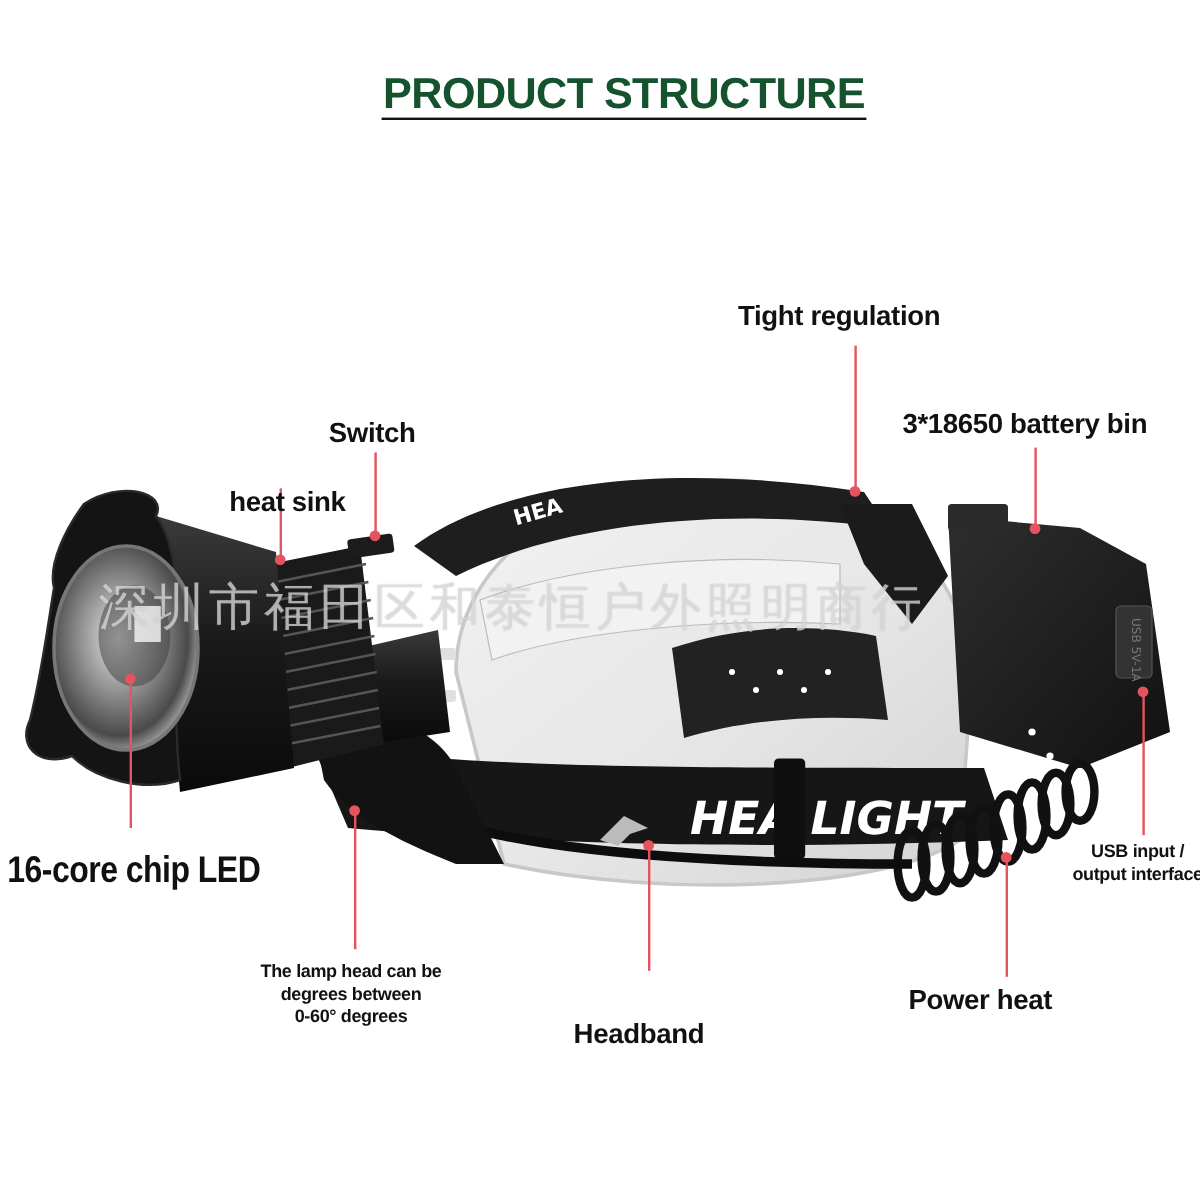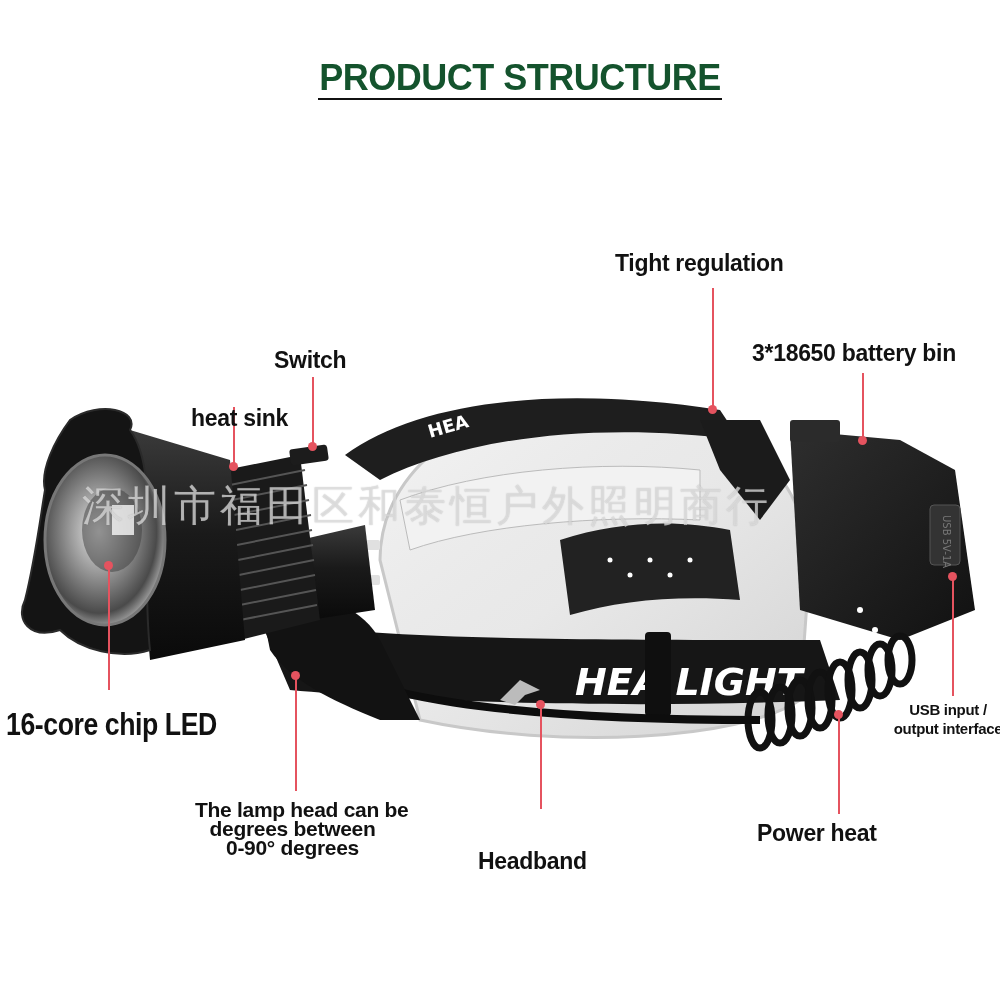--- a/index.html
+++ b/index.html
@@ -4,21 +4,21 @@
 <style>
   html, body { margin: 0; padding: 0; background: #ffffff; }
   body { width: 1000px; height: 1000px; position: relative; overflow: hidden;
          font-family: "DejaVu Sans", sans-serif; color: #111; }
   .title { position: absolute; left: 318px; top: 56px; width: 404px; text-align: center;
            font-family: "Liberation Sans", sans-serif; font-weight: bold; font-size: 36px;
            letter-spacing: -0.5px; color: #14532d; line-height: 44px; }
   .title-rule { position: absolute; left: 318px; top: 98px; width: 404px; height: 2px; background: #111; }
   .label { position: absolute; font-family: Liberation Sans, sans-serif; font-weight: bold;
            font-size: 23px; color: #111; white-space: nowrap; line-height: 28px; letter-spacing: -0.3px; }
-  .label.small { font-size: 21px; line-height: 19px; text-align: center; }
+  .label.small { font-size: 15px; line-height: 19px; text-align: center; }
   .label.condensed { font-family: "Liberation Sans", sans-serif; font-size: 31px;
                      transform: scaleX(0.86); transform-origin: left top; letter-spacing: -0.5px; }
   .label.usb { font-size: 15px; line-height: 19px; text-align: center; }
   .line { position: absolute; width: 2px; background: #e5535f; }
   .dot { position: absolute; width: 9px; height: 9px; border-radius: 50%; background: #e5535f; }
   .product { position: absolute; left: 0; top: 0; width: 1000px; height: 1000px; }
   .watermark { position: absolute; left: 82px; top: 478px; font-family: "DejaVu Sans", sans-serif;
                font-size: 42px; color: rgba(255,255,255,0.55); letter-spacing: 4px;
                text-shadow: 0 0 1px rgba(120,120,120,0.6); white-space: nowrap; }
 </style>
@@ -166,17 +166,17 @@
 <div class="label condensed" style="left:6px; top:711px;">16-core chip LED</div>
 
 <div class="label usb" style="left:878px; top:700px; width:140px;">
   <div>USB input /</div>
   <div>output interface</div>
 </div>
 
 <div class="label small" style="left:195px; top:800px; width:195px;">
   <div>The lamp head can be</div>
   <div>degrees between</div>
-  <div>0-90°   degrees</div>
+  <div>0-60°   degrees</div>
 </div>
 
 <div class="label" style="left:478px; top:847px;">Headband</div>
 <div class="label" style="left:757px; top:819px;">Power heat</div>
 
 </body></html>

